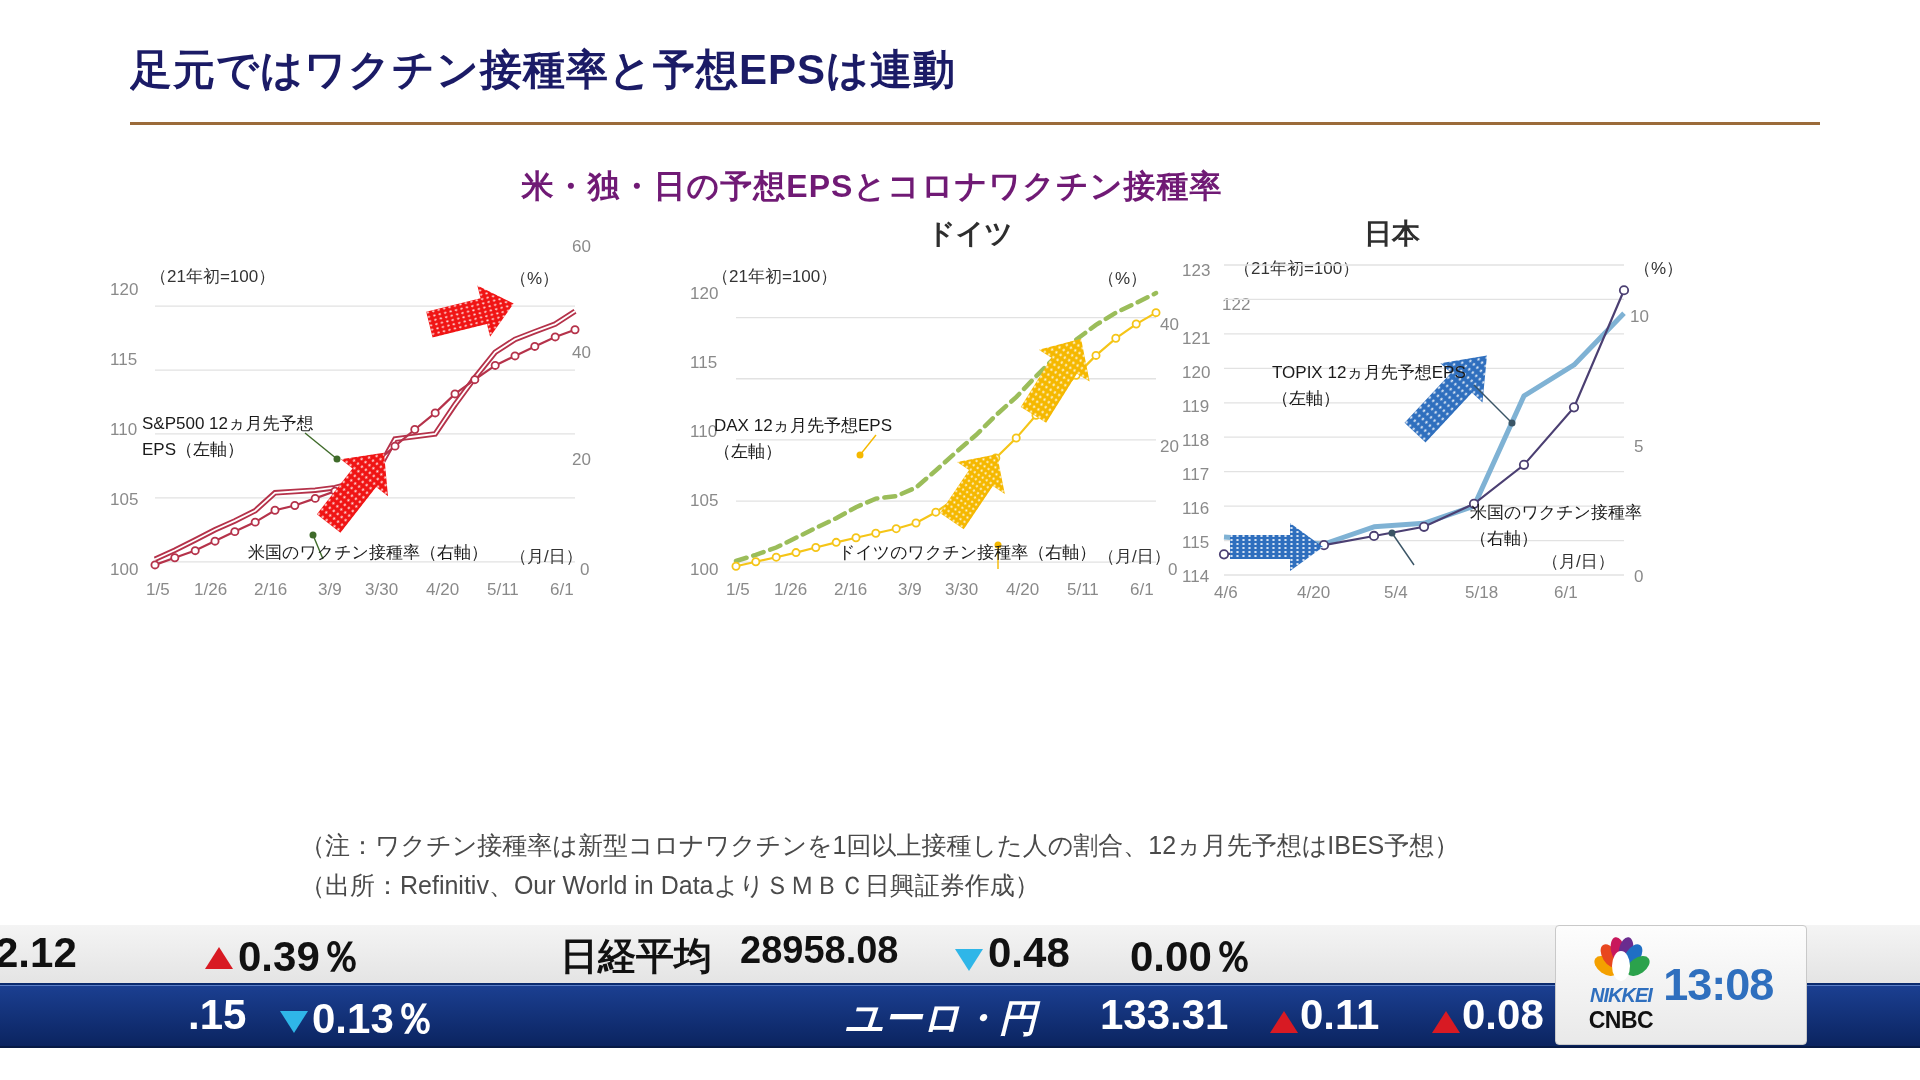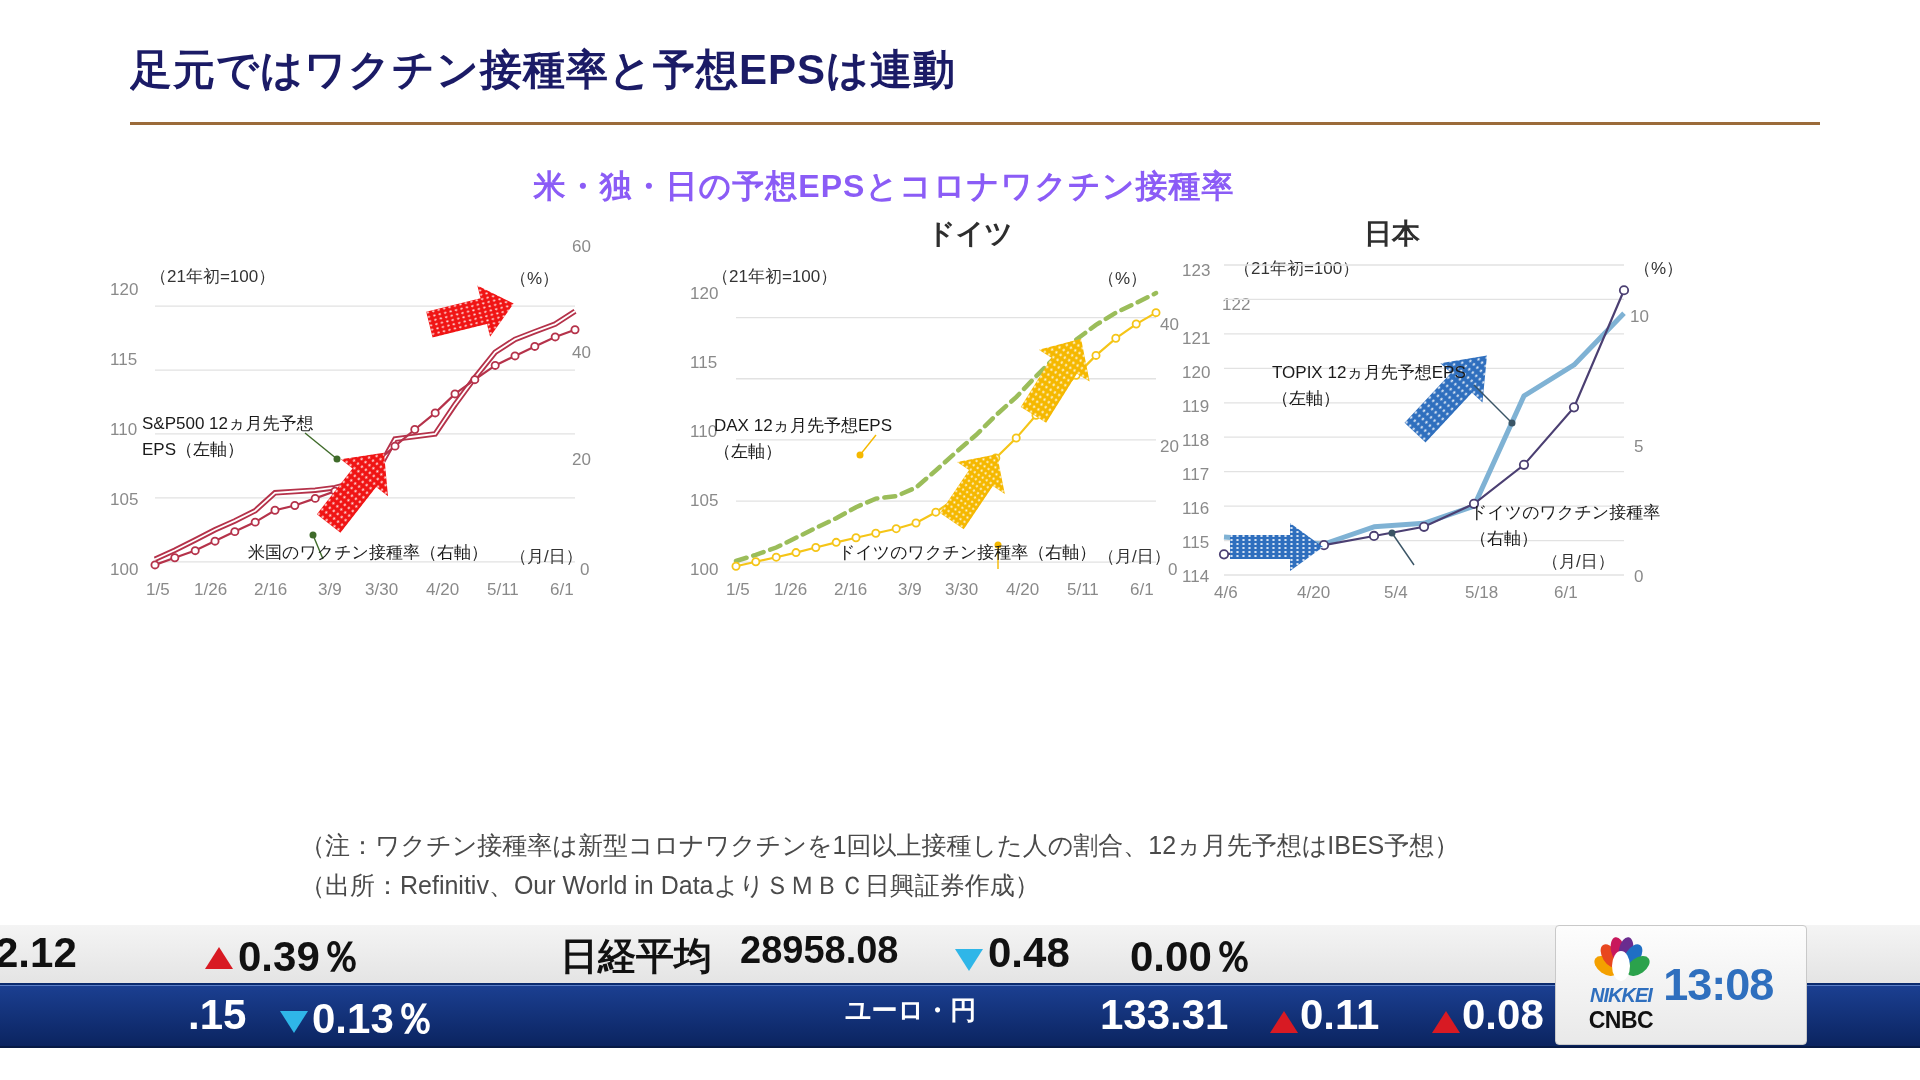--- a/index.html
+++ b/index.html
@@ -10,22 +10,22 @@
   .stage{position:relative;width:1920px;height:1080px;}
 
   
   .title-wrap{position:absolute;left:130px;top:40px;width:1700px;}
   .title-rule{
     position:absolute;left:130px;top:122px;width:1690px;height:3px;background:#9b6b3a;
   }
 
   
   .sub-title{
-    position:absolute;left:12px;top:165px;width:1744px;text-align:center;
-    font-size:32px;font-weight:bold;color:#8b5cf6;letter-spacing:1px;
+    position:absolute;left:0;top:165px;width:1744px;text-align:center;
+    font-size:32px;font-weight:bold;color:#701a75;letter-spacing:1px;
   }
 
   
   .panel{position:absolute;top:215px;height:540px;}
   .panel-title{
     position:absolute;top:0;width:100%;text-align:center;
     font-size:28px;font-weight:bold;color:#2e2e2e;
   }
   .base-note{position:absolute;font-size:17px;color:#333;white-space:nowrap;}
   .axis-unit{position:absolute;font-size:17px;color:#333;}
@@ -324,21 +324,21 @@
         <circle cx="288" cy="158" r="3.5" fill="#3b5566"></circle>
         <line x1="190" y1="300" x2="168" y2="268" stroke="#3b5566" stroke-width="1.4"></line>
         <circle cx="168" cy="268" r="3.5" fill="#3b5566"></circle>
       </svg>
 
     <div class="annot" style="left:90px;top:145px;">
       <span>TOPIX 12ヵ月先予想EPS</span><br>
       <span>（左軸）</span>
     </div>
     <div class="annot" style="left:288px;top:285px;">
-      <span>ドイツのワクチン接種率</span><br>
+      <span>米国のワクチン接種率</span><br>
       <span>（右軸）</span>
     </div>
     <div class="axis-md" style="left:360px;top:335px;">（月/日）</div>
 
     <div class="xtick" style="left:32px;top:368px;">4/6</div>
     <div class="xtick" style="left:115px;top:368px;">4/20</div>
     <div class="xtick" style="left:202px;top:368px;">5/4</div>
     <div class="xtick" style="left:283px;top:368px;">5/18</div>
     <div class="xtick" style="left:372px;top:368px;">6/1</div>
   </div>
@@ -357,21 +357,21 @@
     <div class="tk tk-dark" style="left:238px;top:4px;font-size:42px;">0.39％</div>
     <div class="tk tk-dark" style="left:560px;top:6px;font-size:38px;">日経平均</div>
     <div class="tk tk-dark" style="left:740px;top:4px;font-size:38px;">28958.08</div>
     <span class="tri-down" style="position:absolute;left:955px;top:24px;"></span>
     <div class="tk tk-dark" style="left:988px;top:4px;font-size:42px;">0.48</div>
     <div class="tk tk-dark" style="left:1130px;top:4px;font-size:42px;">0.00％</div>
 
     <div class="tk tk-light" style="left:188px;top:66px;font-size:42px;">.15</div>
     <span class="tri-down" style="position:absolute;left:280px;top:86px;"></span>
     <div class="tk tk-light" style="left:312px;top:66px;font-size:42px;">0.13％</div>
-    <div class="tk tk-light" style="left:845px;top:68px;font-size:26px;">ユーロ・円</div>
+    <div class="tk tk-light" style="left:845px;top:68px;font-size:38px;font-style:italic;">ユーロ・円</div>
     <div class="tk tk-light" style="left:1100px;top:66px;font-size:42px;">133.31</div>
     <span class="tri-up" style="position:absolute;left:1270px;top:86px;"></span>
     <div class="tk tk-light" style="left:1300px;top:66px;font-size:42px;">0.11</div>
     <span class="tri-up" style="position:absolute;left:1432px;top:86px;"></span>
     <div class="tk tk-light" style="left:1462px;top:66px;font-size:42px;">0.08</div>
   </div>
 
   <div class="logo-box">
     <div class="logo-left">
       <svg width="62" height="48" viewBox="0 0 62 48">

